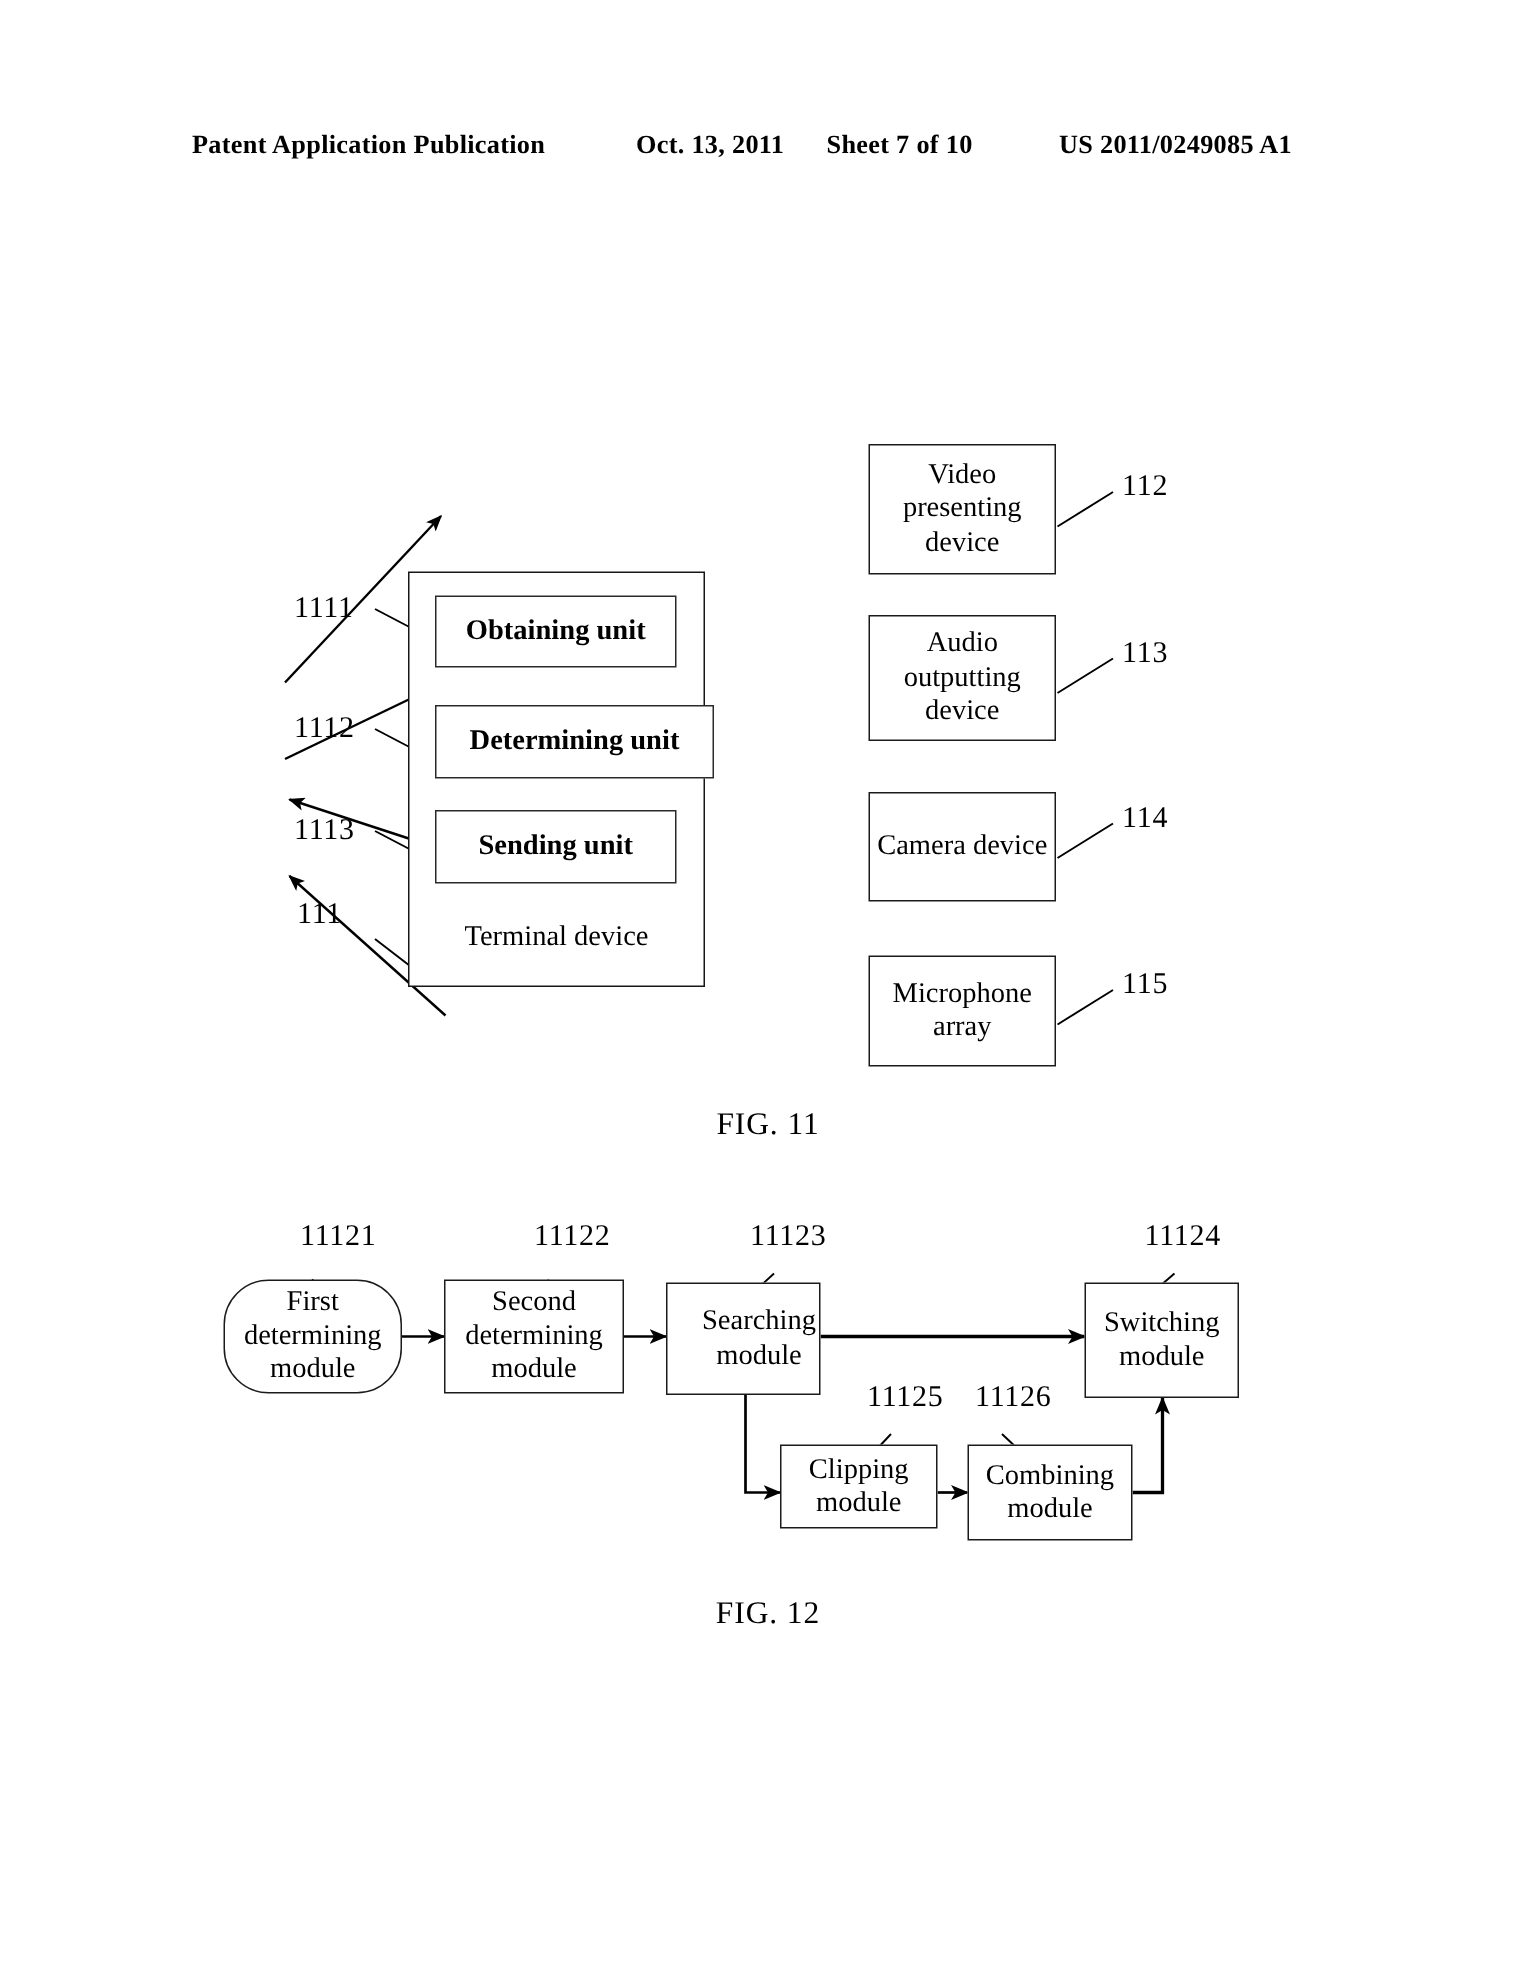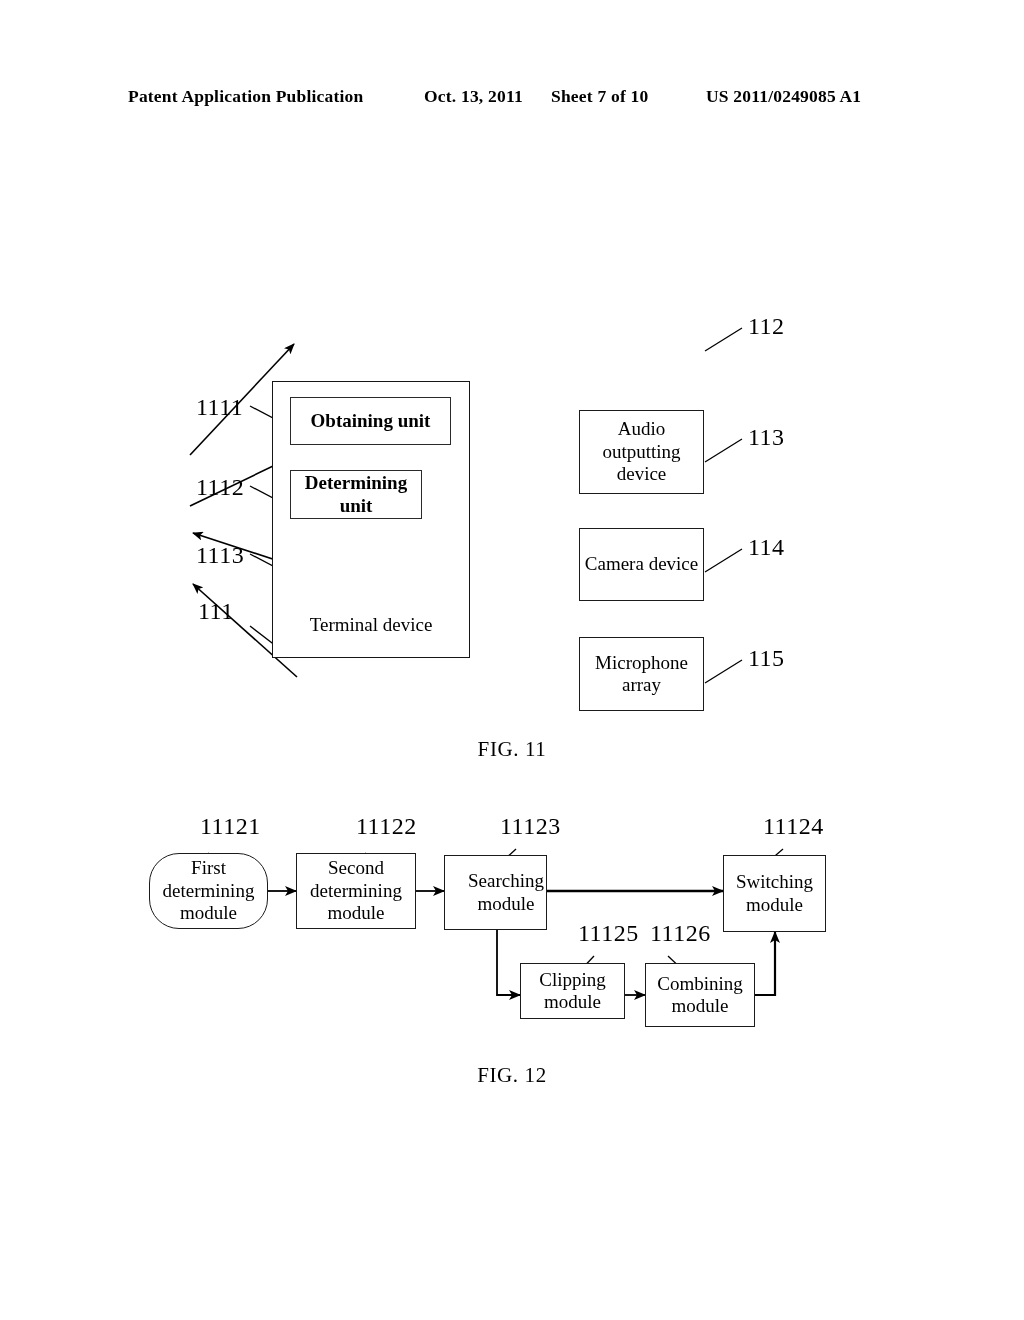--- a/index.html
+++ b/index.html
@@ -83,21 +83,21 @@
     text-align: center;
     font-family: "Liberation Serif", serif;
     font-size: 19px;
     color: #000000;
   }
 
   
   .refnum {
     position: absolute;
     font-family: "Liberation Serif", serif;
-    font-size: 24px;
+    font-size: 20px;
     letter-spacing: 0.5px;
     color: #000000;
     white-space: nowrap;
   }
 
   
   .fig-caption {
     position: absolute;
     width: 1024px;
     left: 0;
@@ -146,24 +146,30 @@
     <line x1="705" y1="403" x2="742" y2="380" stroke="#000000" stroke-width="1.3"></line>
   </svg>
 
   <div class="pbox container" style="left:272px; top:101px; width:198px; height:277px;">
     <span class="container-label" style="top:232px;">Terminal device</span>
   </div>
 
   <div class="pbox inner" style="left:290px; top:117px; width:161px; height:48px;">
     <span>Obtaining unit</span>
   </div>
-  <div class="pbox inner" style="left:290px; top:190px; width:132px; height:49px;">
+  <div class="pbox inner" style="left:290px; top:190px; width:186px; height:49px;">
     <span>Determining unit</span>
   </div>
-
+  <div class="pbox inner" style="left:290px; top:260px; width:161px; height:49px;">
+    <span>Sending unit</span>
+  </div>
+
+  <div class="pbox" style="left:579px; top:16px; width:125px; height:87px;">
+    <span>Video presenting device</span>
+  </div>
   <div class="pbox" style="left:579px; top:130px; width:125px; height:84px;">
     <span>Audio outputting device</span>
   </div>
   <div class="pbox" style="left:579px; top:248px; width:125px; height:73px;">
     <span>Camera device</span>
   </div>
   <div class="pbox" style="left:579px; top:357px; width:125px; height:74px;">
     <span>Microphone array</span>
   </div>
 

